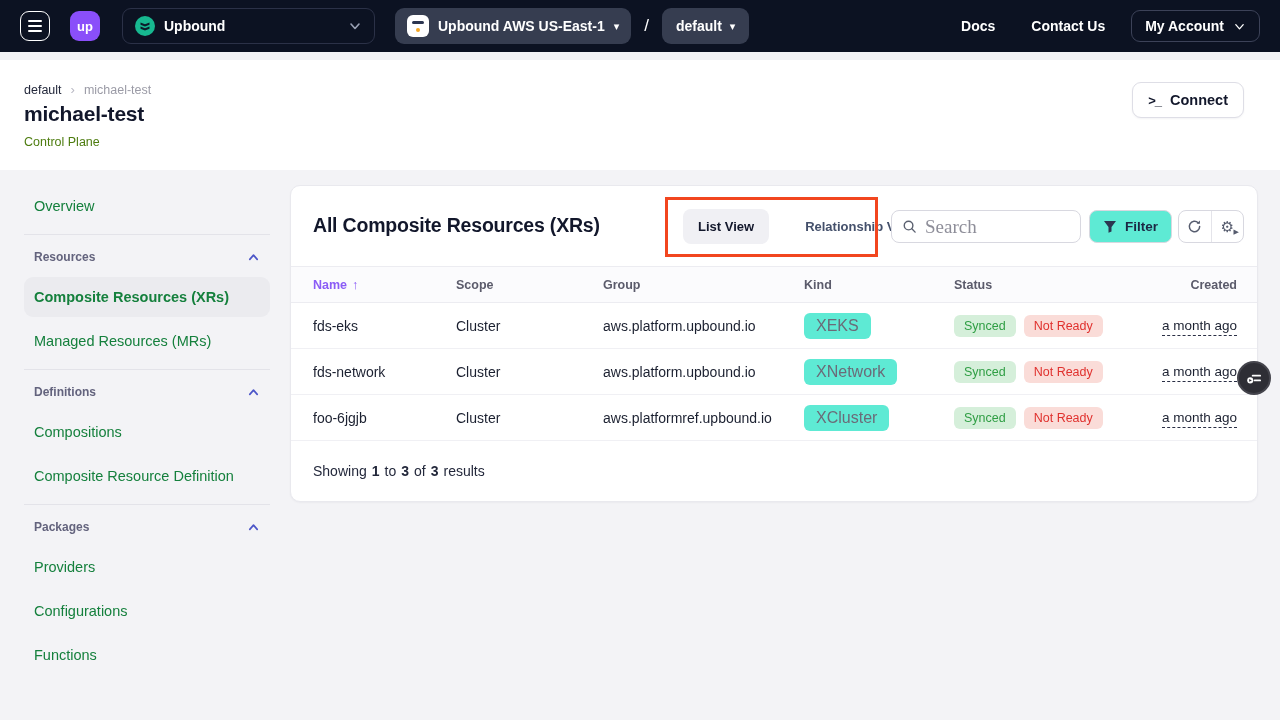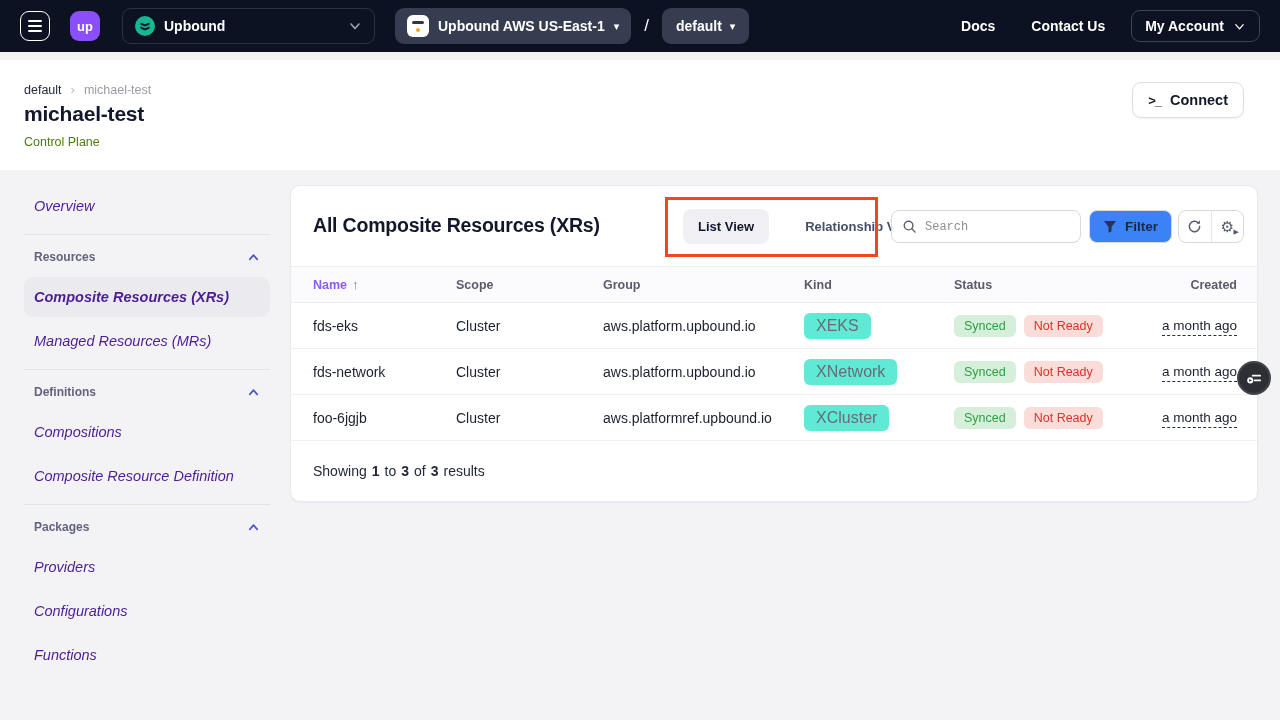--- a/index.html
+++ b/index.html
@@ -45,43 +45,43 @@
   .page-title { position:absolute; left:24px; top:42px; font-size:21px; font-weight:bold; color:#12172b; letter-spacing:-0.2px; }
   .page-subtitle { position:absolute; left:24px; top:75px; font-size:12.5px; color:#4d7c0f; }
   .connect-btn { position:absolute; right:36px; top:22px; height:36px; padding:0 15px; background:#fff;
                  border:1px solid #dedee6; border-radius:9px; display:flex; align-items:center; gap:9px;
                  font-weight:bold; font-size:14.5px; color:#12172b; cursor:pointer; box-shadow:0 1px 2px rgba(20,25,50,.05); }
   .terminal-glyph { font-weight:bold; font-size:13px; letter-spacing:-1px; color:#12172b; }
 
   
   .sidebar { position:absolute; left:24px; top:186px; width:246px; }
   .side-link { display:flex; align-items:center; height:40px; margin-bottom:4px; padding:0 10px; border-radius:9px;
-               font-size:14.5px; color:#4c1d95; cursor:pointer;font-style:italic; }
+               font-size:14.5px; color:#15803d; cursor:pointer; }
   .side-link.active { background:#ebebef; font-weight:bold; }
   .side-divider { height:1px; background:#e3e3e9; margin:8px 0 6px; }
   .side-head { height:32px; margin-bottom:4px; padding:0 10px; display:flex; align-items:center; justify-content:space-between;
                font-size:12px; font-weight:bold; color:#63637d; cursor:pointer; }
   .side-head svg { flex:none; }
 
   
   .card { position:absolute; left:290px; top:185px; width:968px; background:#fff; border:1px solid #e9e9ee;
           border-radius:10px; box-shadow:0 1px 2px rgba(20,25,50,.04); }
   .card-top { position:relative; height:80px; }
   .card-title { position:absolute; left:22px; top:28px; font-size:19.5px; font-weight:bold; color:#12172b; letter-spacing:-0.2px; }
   .annotation-box { position:absolute; left:374px; top:11px; width:213px; height:60px; border:3px solid #f2461f;
                     pointer-events:none; z-index:3; }
   .view-toggle { position:absolute; left:392px; top:0; height:80px; display:flex; align-items:center; gap:36px; }
   .toggle-chip { background:#f0f0f4; border-radius:8px; padding:10px 15px; font-size:13px; font-weight:bold; color:#12172b; cursor:pointer; }
   .toggle-plain { font-size:13px; font-weight:bold; color:#44506b; cursor:pointer; }
   .search-box { position:absolute; left:600px; top:24px; width:190px; height:33px; border:1px solid #d8d8e0; border-radius:8px;
                 display:flex; align-items:center; padding:0 10px; gap:8px; background:#fff; }
-  .search-box input { border:none; outline:none; flex:1; min-width:0; font-size:12px; font-family:Liberation Mono, monospace; color:#23283b; background:transparent; }
+  .search-box input { border:none; outline:none; flex:1; min-width:0; font-size:19px; font-family:Liberation Serif, serif; color:#23283b; background:transparent; }
   .search-box input::placeholder { color:#8e8e99; }
   .filter-btn { position:absolute; left:798px; top:24px; height:33px; padding:0 13px; border:1px solid #d8d8e0; border-radius:8px;
-                background:#3b82f6; display:flex; align-items:center; gap:8px; font-size:13.5px; font-weight:bold; color:#1c2744; cursor:pointer; }
+                background:#5eead4; display:flex; align-items:center; gap:8px; font-size:13.5px; font-weight:bold; color:#1c2744; cursor:pointer; }
   .icon-group { position:absolute; left:887px; top:24px; height:33px; width:66px; border:1px solid #d8d8e0; border-radius:8px;
                 background:#fff; display:flex; }
   .icon-cell { flex:1; display:flex; align-items:center; justify-content:center; cursor:pointer; color:#565c6e; }
   .icon-cell + .icon-cell { border-left:1px solid #e4e4ea; }
   .gear-glyph { font-size:15px; color:#565c6e; position:relative; line-height:1; }
   .gear-glyph .play { position:absolute; right:-5px; bottom:-1px; font-size:7px; color:#565c6e; }
 
   .thead, .trow { display:grid; grid-template-columns:143px 147px 201px 150px 200px 1fr; align-items:center;
                   padding:0 20px 0 22px; }
   .thead { height:37px; background:#fbfbfd; border-top:1px solid #ececf1; border-bottom:1px solid #ececf1;

